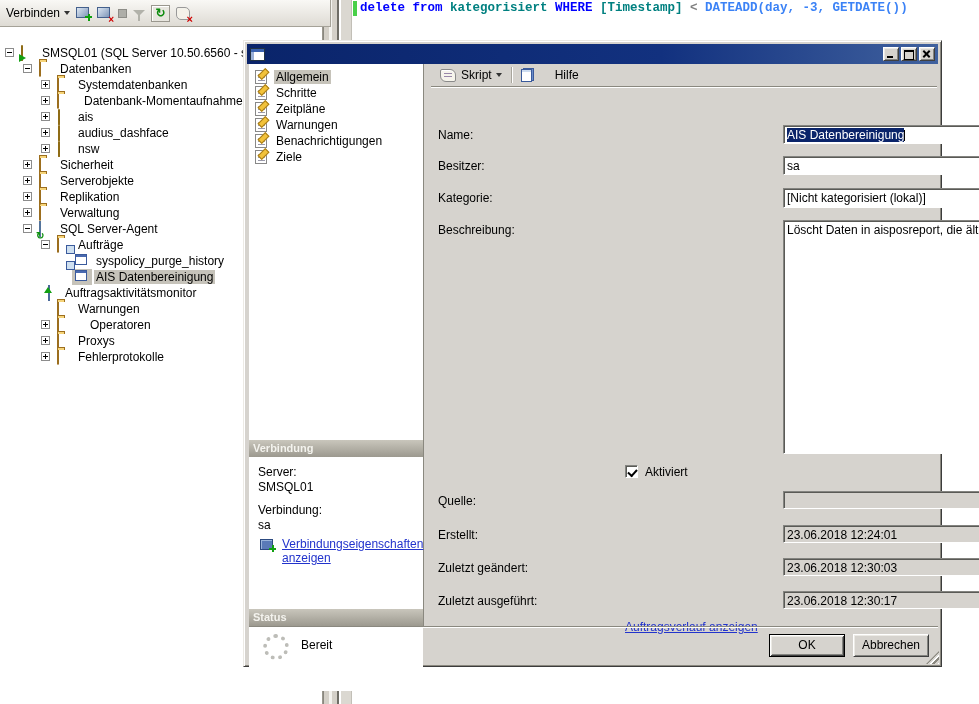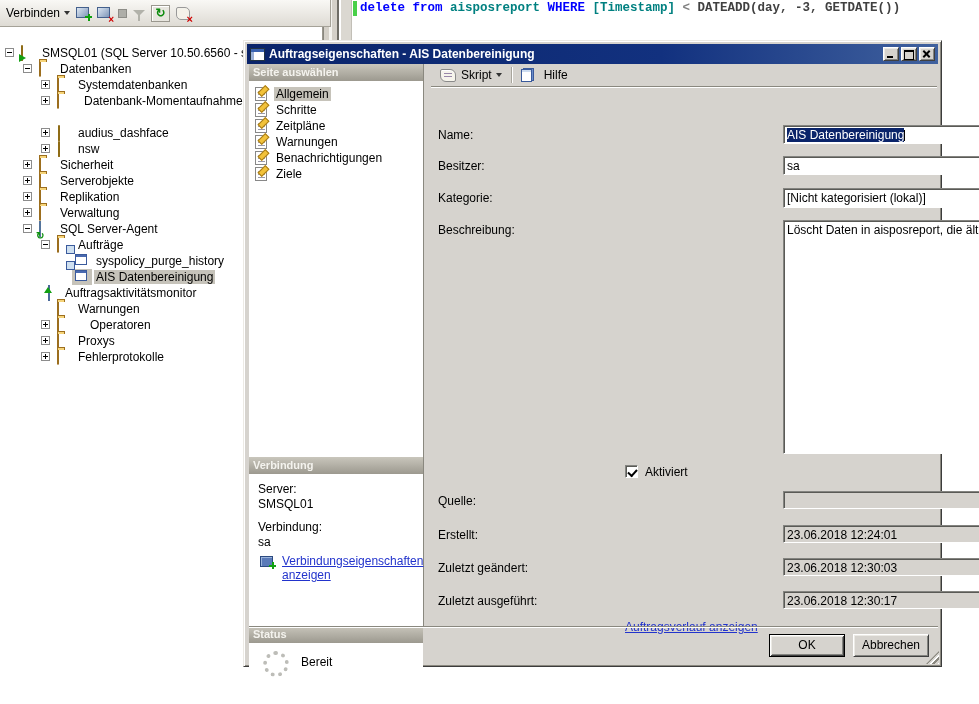--- a/index.html
+++ b/index.html
@@ -50,21 +50,21 @@
   .i-monitor { width:14px; height:12px; background:#fff; border:1px solid #4a6a9a; box-shadow:inset 0 2px 0 #5a7ab8; position:relative; margin-top:2px; }
   .i-monitor::before { content:""; position:absolute; left:-5px; top:1px; width:0; height:0; border-bottom:6px solid #12a012; border-left:4px solid transparent; border-right:4px solid transparent; }
 
   
   #splitter { position:absolute; left:323px; top:0; width:16px; height:704px; background:#d4d0c8; border-left:1px solid #8a887f; border-right:2px solid #6f6d66; z-index:2; }
   #splitter::before { content:""; position:absolute; left:5px; top:0; width:3px; height:100%; background:#f4f3ef; }
   #editor { position:absolute; left:341px; top:0; right:0; height:704px; background:#fff; z-index:1; }
   #ed-margin { position:absolute; left:0; top:0; width:11px; height:704px; background:#dbd8d1; border-right:1px solid #c2bfb7; }
   #ed-changebar { position:absolute; left:12px; top:1px; width:4px; height:15px; background:#49d049; }
   #code { position:absolute; left:19px; top:1px; font-family:"Liberation Mono","DejaVu Sans Mono",monospace; font-size:12.5px; font-weight:bold; white-space:pre; }
-  .tok-kw { color:#0000ff; } .tok-id { color:#008080; } .tok-op { color:#808080; } .tok-fn { color:#404040; }
+  .tok-kw { color:#0000ff; } .tok-id { color:#008080; } .tok-op { color:#808080; } .tok-fn { color:#3b82f6; }
 
   
   #dlg { position:absolute; left:243px; top:40px; width:699px; height:627px; background:#d6d3ce; z-index:10;
      border:1px solid; border-color:#eceae5 #3c3c3c #3c3c3c #eceae5; box-shadow:inset 1px 1px 0 #fff, inset -1px -1px 0 #8a887f; }
   #dlg-title { position:absolute; left:3px; top:3px; width:691px; height:20px;
      background:linear-gradient(90deg,#0a246a 0%,#12317f 60%,#40619e 100%); display:flex; align-items:center; padding:0 3px; }
   #dlg-title .ttl { color:#fff; font-weight:bold; margin-left:4px; white-space:nowrap; }
   .dlg-ico { width:15px; height:13px; background:#fff; border:1px solid #234; box-shadow:inset 0 3px 0 #3a62b0, inset 3px 0 0 #9ab0d8; }
   .winbtns { margin-left:auto; display:flex; gap:2px; }
   .wbtn { width:16px; height:14px; background:#d6d3ce; border:1px solid; border-color:#fff #404040 #404040 #fff; box-shadow:inset 1px 1px 0 #eceae5, inset -1px -1px 0 #848480; position:relative; }
@@ -119,20 +119,21 @@
 <body>
 
 <div id="app">
 
   <div id="oe">
     <div id="tree">
       <div class="trow" style="top:17px"><span class="texp" style="left:5px"></span><span class="ticon i-db i-server" style="left:21px"></span><span class="tlabel" style="left:40px">SMSQL01 (SQL Server 10.50.6560 - sa)</span></div>
       <div class="trow" style="top:33px"><span class="texp" style="left:23px"></span><span class="ticon i-folder" style="left:39px"></span><span class="tlabel" style="left:58px">Datenbanken</span></div>
       <div class="trow" style="top:49px"><span class="texp plus" style="left:41px"></span><span class="ticon i-folder" style="left:57px"></span><span class="tlabel" style="left:76px">Systemdatenbanken</span></div>
       <div class="trow" style="top:65px"><span class="texp plus" style="left:41px"></span><span class="ticon i-folder" style="left:57px"></span><span class="tlabel" style="left:82px">Datenbank-Momentaufnahmen</span></div>
+      <div class="trow" style="top:81px"><span class="texp plus" style="left:41px"></span><span class="ticon i-db" style="left:58px"></span><span class="tlabel" style="left:76px">ais</span></div>
       <div class="trow" style="top:97px"><span class="texp plus" style="left:41px"></span><span class="ticon i-db" style="left:58px"></span><span class="tlabel" style="left:76px">audius_dashface</span></div>
       <div class="trow" style="top:113px"><span class="texp plus" style="left:41px"></span><span class="ticon i-db" style="left:58px"></span><span class="tlabel" style="left:76px">nsw</span></div>
       <div class="trow" style="top:129px"><span class="texp plus" style="left:23px"></span><span class="ticon i-folder" style="left:39px"></span><span class="tlabel" style="left:58px">Sicherheit</span></div>
       <div class="trow" style="top:145px"><span class="texp plus" style="left:23px"></span><span class="ticon i-folder" style="left:39px"></span><span class="tlabel" style="left:58px">Serverobjekte</span></div>
       <div class="trow" style="top:177px"><span class="texp plus" style="left:23px"></span><span class="ticon i-folder" style="left:39px"></span><span class="tlabel" style="left:58px">Verwaltung</span></div>
       <div class="trow" style="top:161px"><span class="texp plus" style="left:23px"></span><span class="ticon i-folder" style="left:39px"></span><span class="tlabel" style="left:58px">Replikation</span></div>
       <div class="trow" style="top:193px"><span class="texp" style="left:23px"></span><span class="ticon i-agent" style="left:39px"></span><span class="tlabel" style="left:58px">SQL Server-Agent</span></div>
       <div class="trow" style="top:209px"><span class="texp" style="left:41px"></span><span class="ticon i-folder" style="left:57px"></span><span class="tlabel" style="left:76px">Aufträge</span></div>
       <div class="trow" style="top:225px"><span class="ticon i-job" style="left:75px"></span><span class="tlabel" style="left:94px">syspolicy_purge_history</span></div>
       <div class="trow sel" style="top:241px"><span class="ticon-bg"></span><span class="ticon i-job" style="left:75px"></span><span class="tlabel" style="left:94px">AIS Datenbereinigung</span></div>
@@ -171,37 +172,35 @@
     <span class="tb-item">
         <span class="t-script"></span>
       </span>
   </div>
 
   <div id="splitter"></div>
 
   <div id="editor">
     <div id="ed-margin"></div>
     <div id="ed-changebar"></div>
-    <div id="code"><span class="tok-kw">delete from </span><span class="tok-id">aisposreport </span><span class="tok-kw">WHERE </span><span class="tok-id">[Timestamp] </span><span class="tok-op">&lt; </span><span class="tok-fn">DATEADD(day, -3, GETDATE())</span></div>
+    <div id="code"><span class="tok-kw">delete from </span><span class="tok-id">kategorisiert </span><span class="tok-kw">WHERE </span><span class="tok-id">[Timestamp] </span><span class="tok-op">&lt; </span><span class="tok-fn">DATEADD(day, -3, GETDATE())</span></div>
 
   </div>
 
   <div id="dlg">
     <div id="dlg-title">
       <span class="dlg-ico"></span>
-      <span class="ttl">Auftragseigenschaften - AIS Datenbereinigung</span>
       <span class="winbtns">
         <span class="wbtn min"></span>
         <span class="wbtn max"></span>
         <span class="wbtn cls"></span>
       </span>
     </div>
 
     <div id="leftcol">
-      <div class="phdr">Seite auswählen</div>
       <div class="wpanel" style="height:376px">
         <div class="plist-item sel" style="top:5px">
             <span class="i-page"></span>
             <span class="plabel">Allgemein</span>
           </div>
         <div class="plist-item" style="top:21px">
             <span class="i-page"></span>
             <span class="plabel">Schritte</span>
           </div>
         <div class="plist-item" style="top:37px">
@@ -240,21 +239,21 @@
     <div id="maincol">
       <div id="dlg-toolbar">
         <span class="tb-item">
             <span class="i-script"></span>
             <span style="margin-left:5px">Skript</span>
             <span class="caret-down"></span>
           </span>
         <span class="tsep"></span>
         <span class="tb-item">
             <span class="i-help"></span>
-            <span style="margin-left:10px">Hilfe</span>
+            <span style="margin-left:21px">Hilfe</span>
           </span>
       </div>
 
       <span class="flabel" style="top:64px">Name:</span>
       <div class="input sunken" style="left:352px;top:61px;width:336px;height:19px"><span class="selbg">AIS Datenbereinigung</span><span class="caret"></span></div>
 
       <span class="flabel" style="top:95px">Besitzer:</span>
       <div class="input sunken" style="left:352px;top:92px;width:311px;height:19px">sa</div>
 
       <span class="flabel" style="top:127px">Kategorie:</span>

